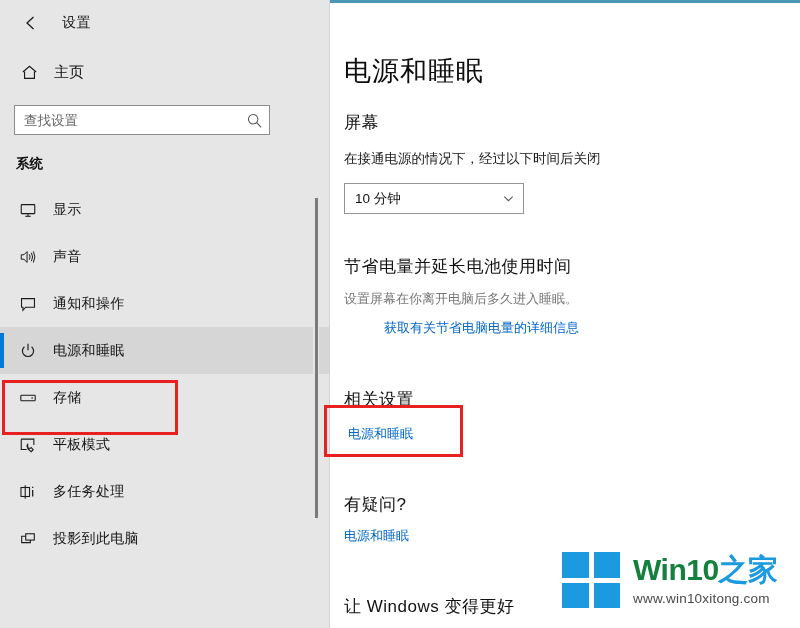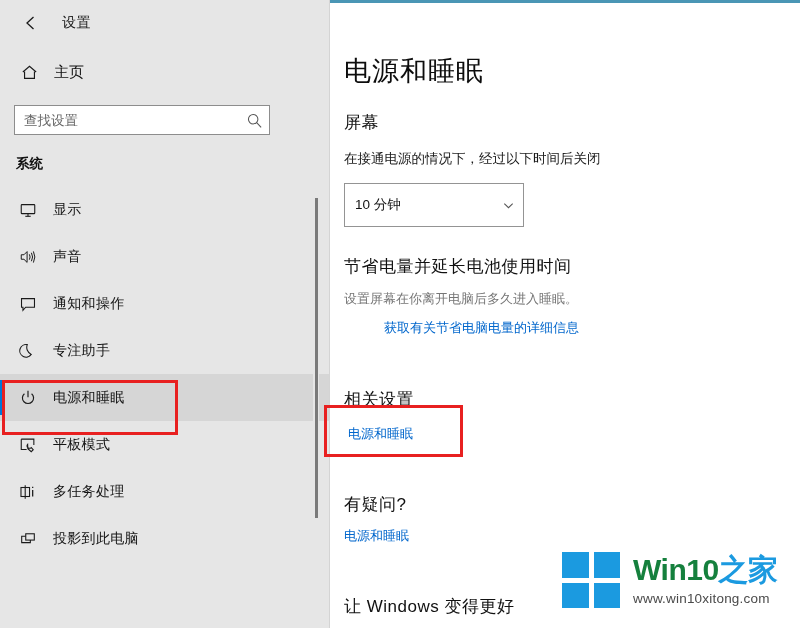--- a/index.html
+++ b/index.html
@@ -206,21 +206,21 @@
     color: #0066cc;
     cursor: pointer;
     display: inline-block;
   }
 
   .screen-head   { position: absolute; left: 14px; top: 108px; }
   .screen-desc   { position: absolute; left: 14px; top: 147px; }
   .combo {
     position: absolute;
     left: 14px; top: 180px;
-    width: 180px; height: 44px;
+    width: 180px; height: 31px;
     border: 1px solid #949494;
     background: #ffffff;
     display: flex; align-items: center;
     cursor: pointer;
   }
   .combo .val {
     font-size: 13.5px;
     color: #111;
     padding-left: 10px;
     flex: 1;
@@ -352,39 +352,40 @@
 
       <div class="nav-item">
         <span class="ic">
           <svg width="18" height="18" viewBox="0 0 20 20">
             <path d="M2.8 4 L17.2 4 L17.2 13.6 L7.4 13.6 L4.4 17 L4.4 13.6 L2.8 13.6 Z" fill="none" stroke="#1a1a1a" stroke-width="1.2"></path>
           </svg>
         </span>
         <span class="lb">通知和操作</span>
       </div>
 
-      <div class="nav-item">
-        <span class="ic">
-          <svg width="18" height="18" viewBox="0 0 20 20">
-            <path d="M13.6 13.8 A7 7 0 1 1 9.2 2.9 A8.6 8.6 0 0 0 13.6 13.8 Z" fill="none" stroke="#1a1a1a" stroke-width="1.2"></path>
-          </svg>
-        </span>
-        <span class="lb">专注助手</span>
-      </div>
 
       <div class="nav-item selected">
         <span class="ic">
           <svg width="18" height="18" viewBox="0 0 20 20">
             <path d="M6 5.2 A6.2 6.2 0 1 0 14 5.2" fill="none" stroke="#1a1a1a" stroke-width="1.3"></path>
             <line x1="10" y1="2" x2="10" y2="9.2" stroke="#1a1a1a" stroke-width="1.3"></line>
           </svg>
         </span>
         <span class="lb">电源和睡眠</span>
       </div>
 
+      <div class="nav-item">
+        <span class="ic">
+          <svg width="18" height="18" viewBox="0 0 20 20">
+            <rect x="2" y="7" width="16" height="6" rx="0.8" fill="none" stroke="#1a1a1a" stroke-width="1.2"></rect>
+            <circle cx="14.6" cy="10" r="0.9" fill="#1a1a1a"></circle>
+          </svg>
+        </span>
+        <span class="lb">存储</span>
+      </div>
 
       <div class="nav-item">
         <span class="ic">
           <svg width="18" height="18" viewBox="0 0 20 20">
             <path d="M2.5 3.5 L16.5 3.5 L16.5 10 M2.5 3.5 L2.5 15 L8.5 15" fill="none" stroke="#1a1a1a" stroke-width="1.2"></path>
             <path d="M9.6 9.2 A2.6 2.6 0 1 0 13.6 12.8 L15.8 15.2 L13.6 17.4 L9.8 14.2 Z" fill="none" stroke="#1a1a1a" stroke-width="1.2"></path>
           </svg>
         </span>
         <span class="lb">平板模式</span>
       </div>

